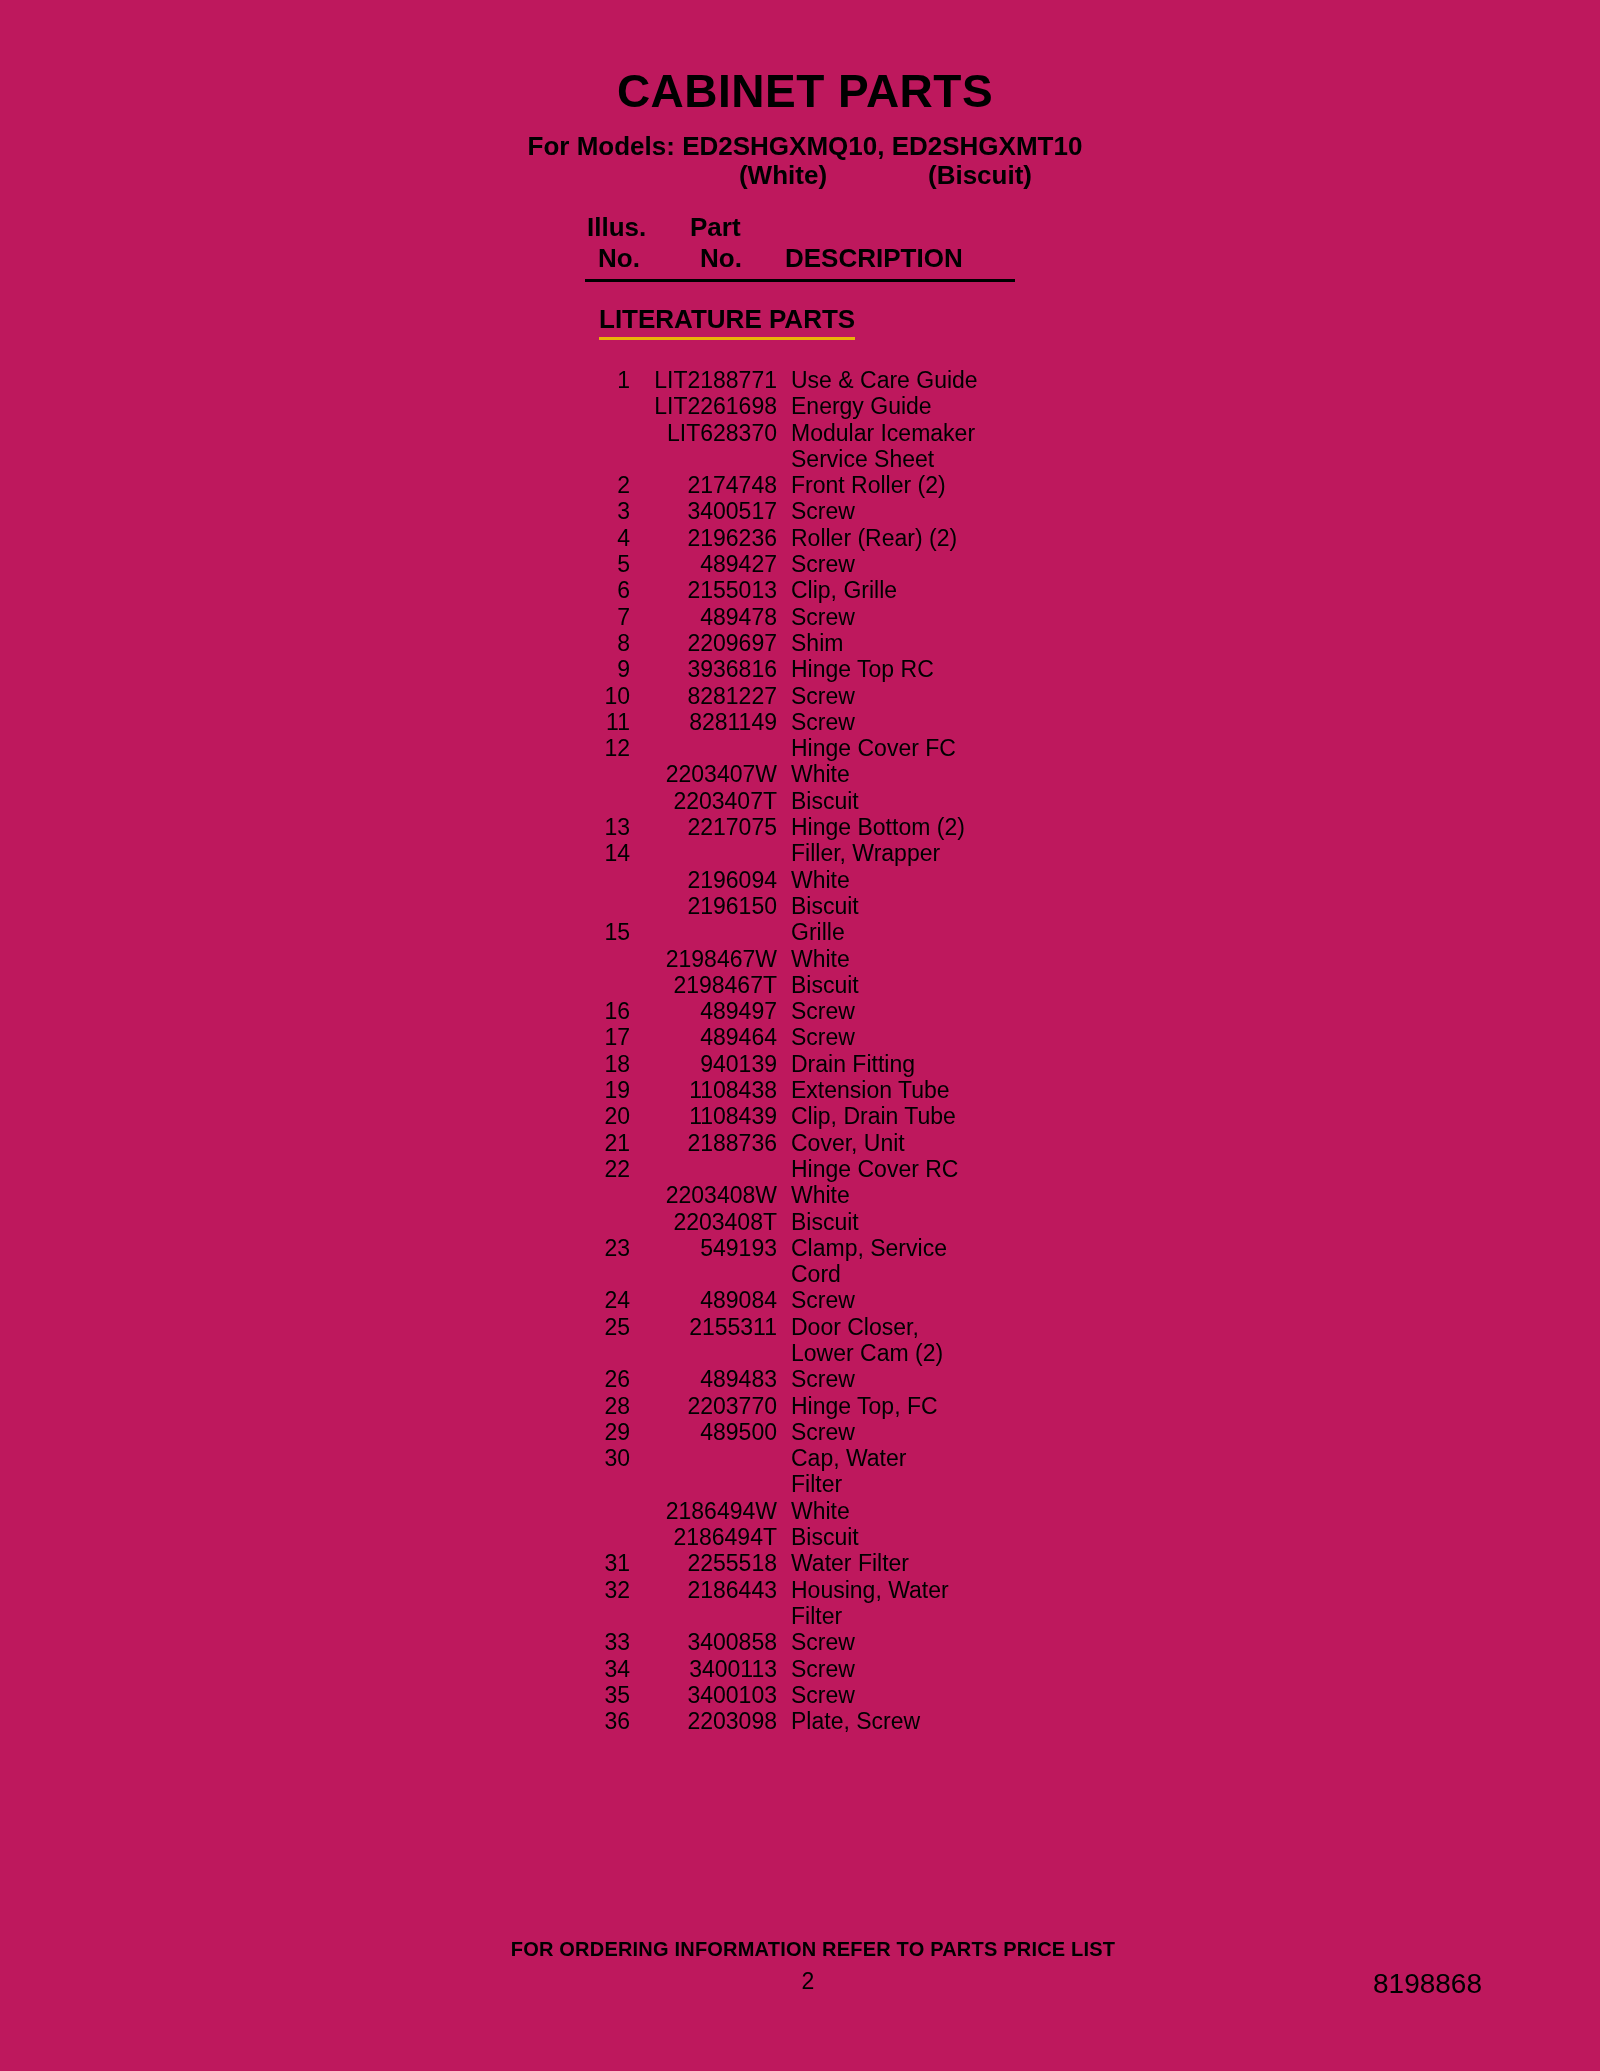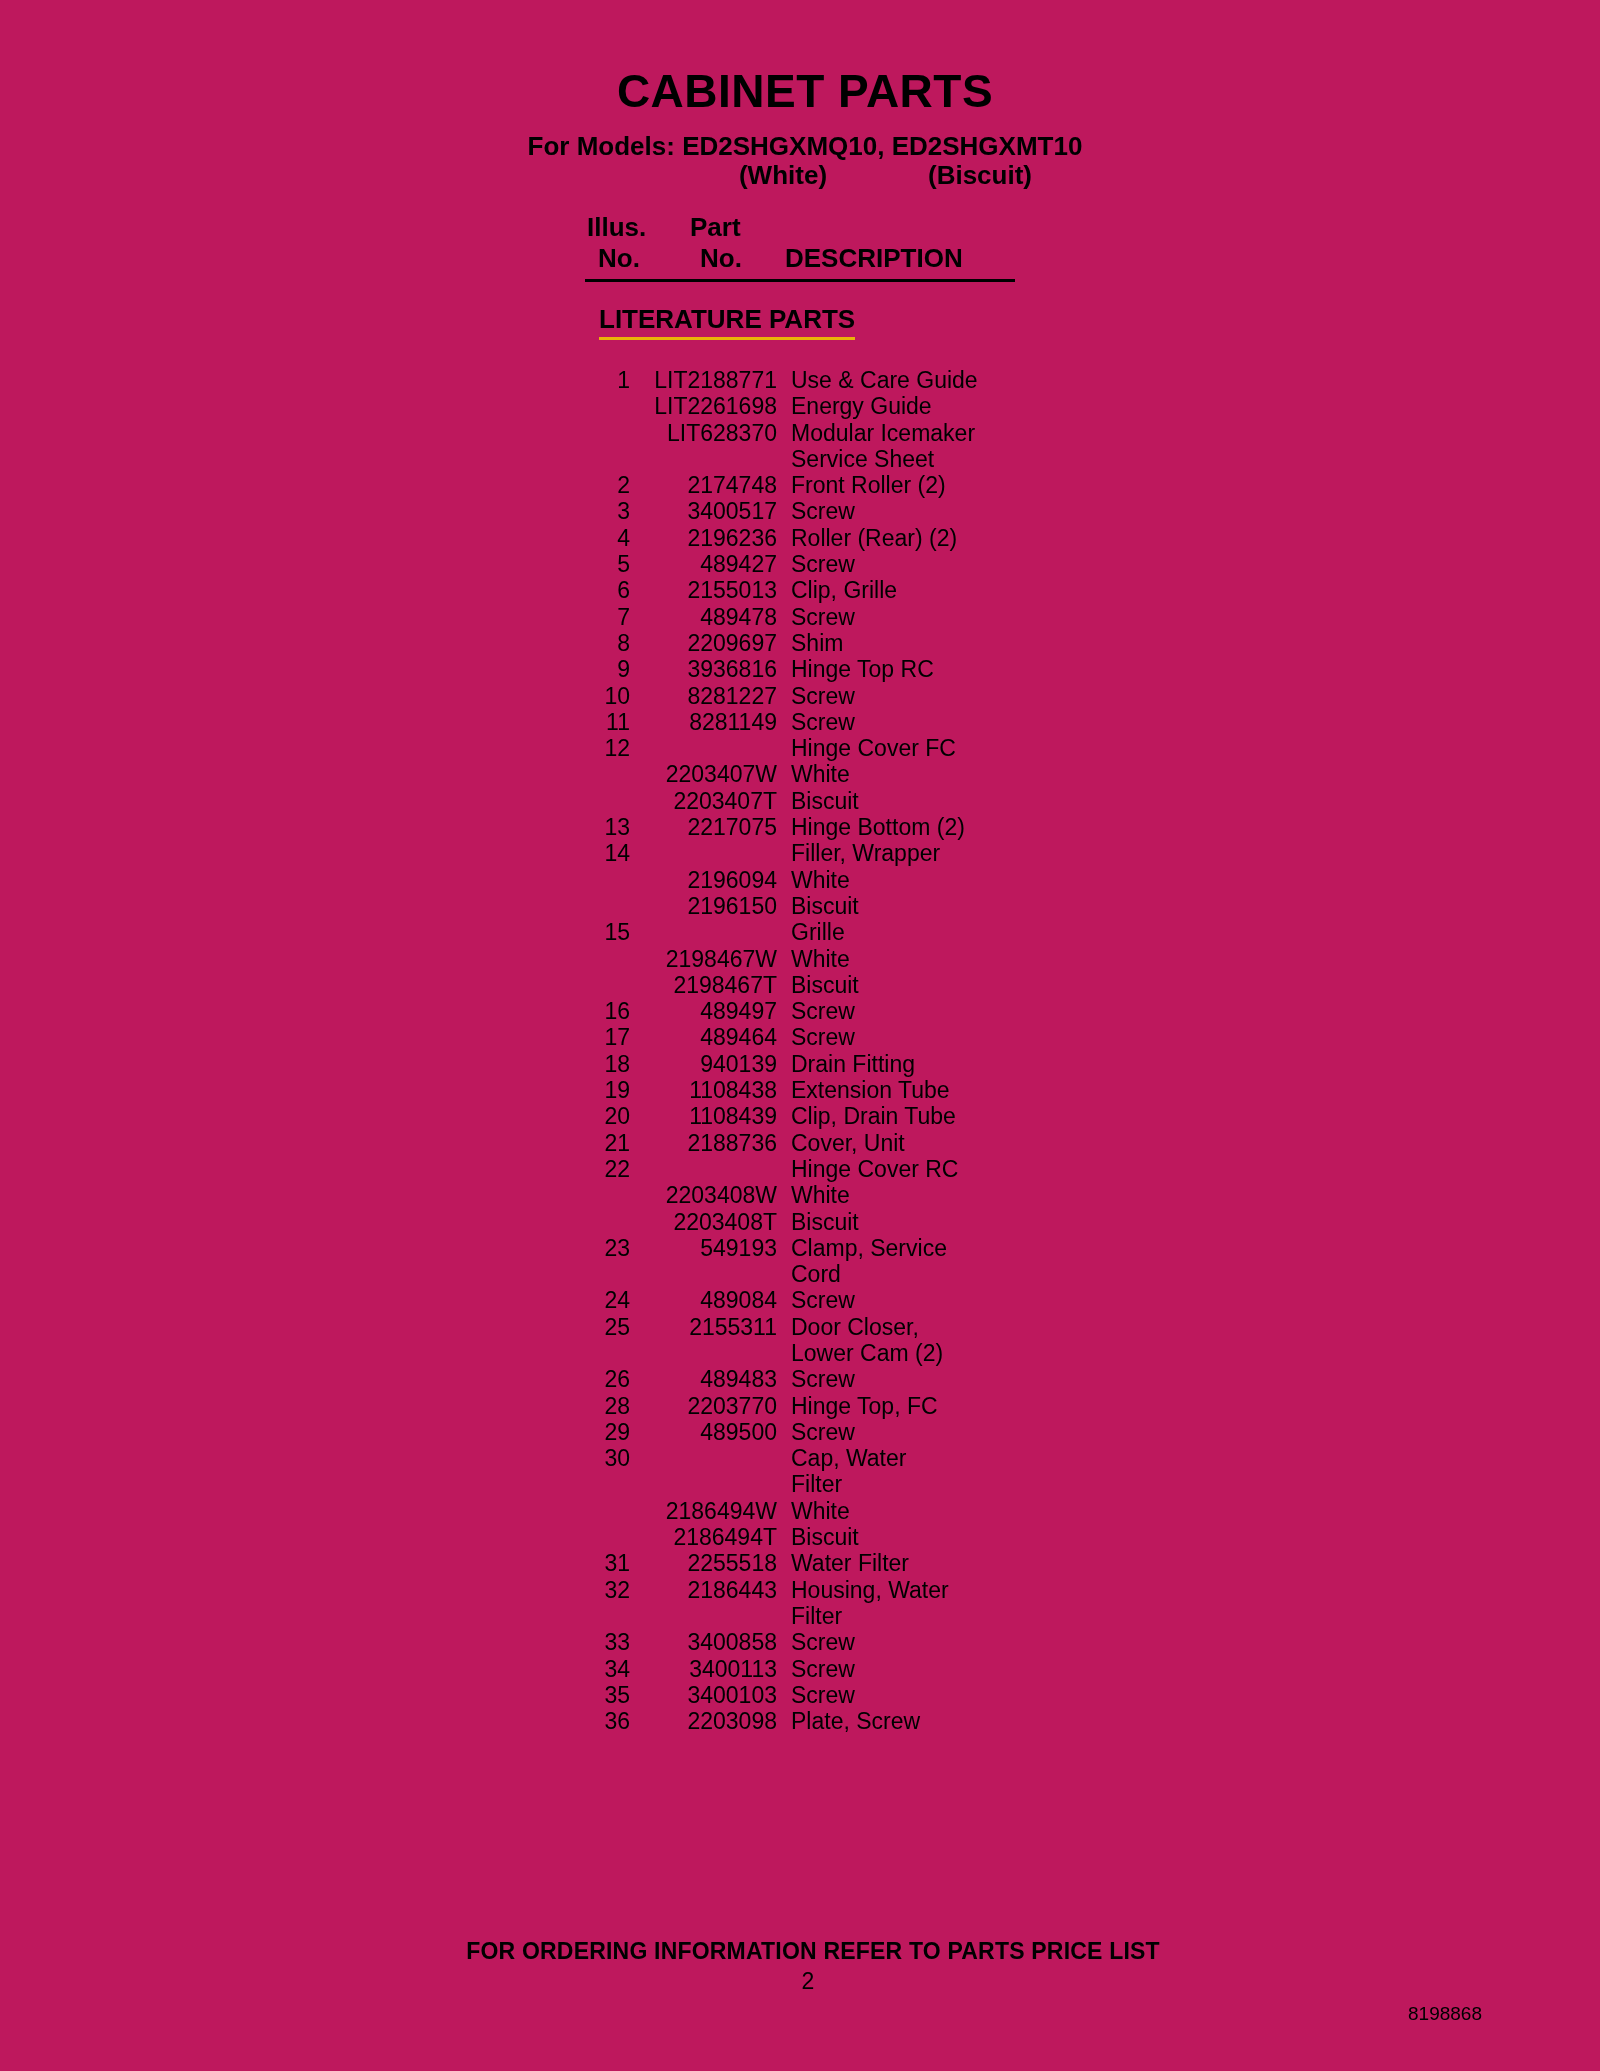--- a/index.html
+++ b/index.html
@@ -80,36 +80,35 @@
   }
   .c-illus { text-align: right; }
   .c-part  { text-align: right; white-space: nowrap; }
   .c-desc  { padding-left: 14px; white-space: pre-line; }
 
   
   .ordering-note {
     position: absolute;
     top: 1938px; left: 813px;
     transform: translateX(-50%);
-    font-size: 23px;
+    font-size: 20px;
     font-weight: bold;
     letter-spacing: 0.2px;
     white-space: nowrap;
   }
   .page-number {
     position: absolute;
     top: 1968px; left: 808px;
     transform: translateX(-50%);
     font-size: 23px;
   }
   .doc-number {
     position: absolute;
     top: 1968px; right: 118px;
-    font-size: 19px;
-    margin-top: 35px;
+    font-size: 28px;
   }
 </style>
 </head>
 <body>
 
 <div class="page">
 
   <div class="doc-header">
     <h1 class="doc-title">CABINET PARTS</h1>
     <div class="doc-models">For Models: ED2SHGXMQ10, ED2SHGXMT10</div>

